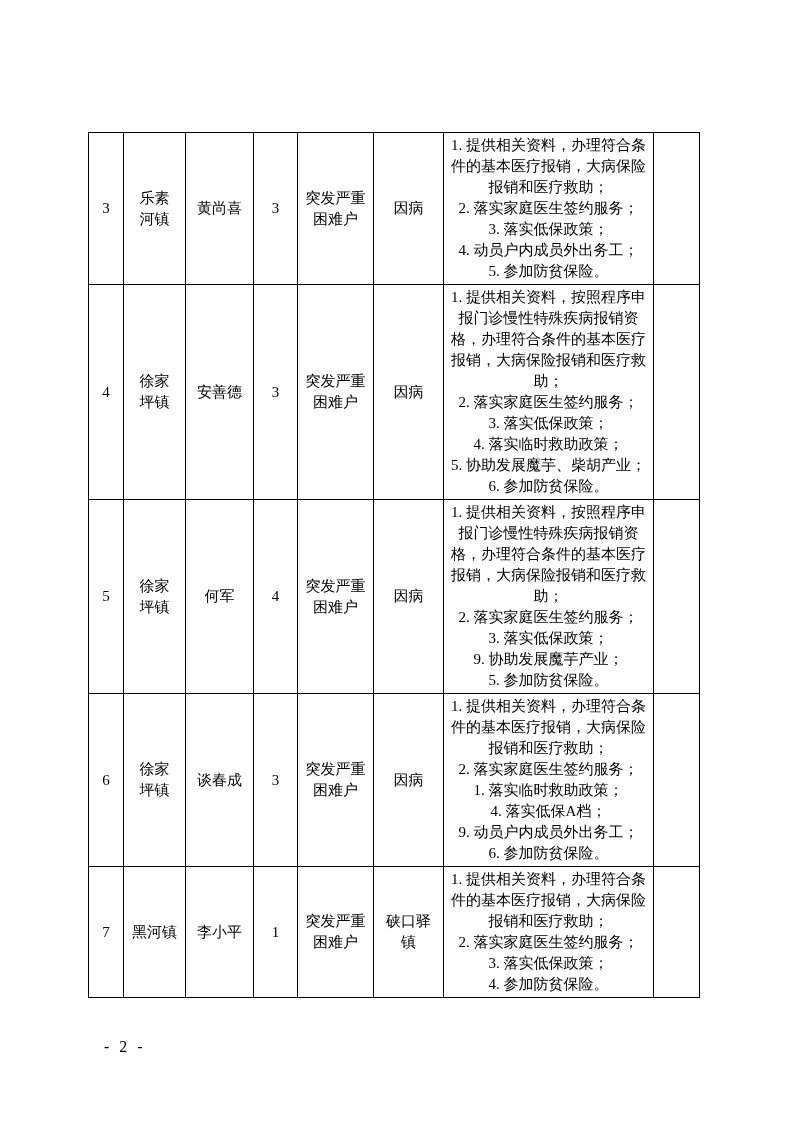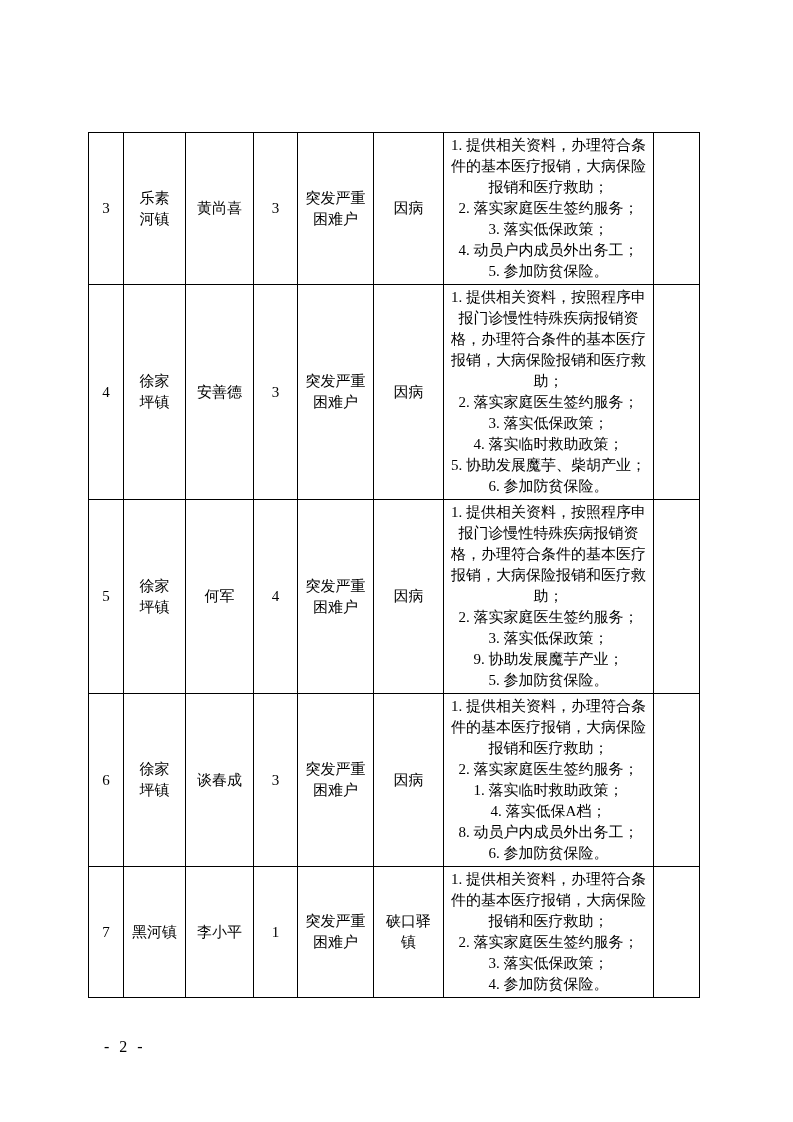--- a/index.html
+++ b/index.html
@@ -119,21 +119,21 @@
         <td class="town">徐家坪镇</td>
         <td class="name">谈春成</td>
         <td class="count">3</td>
         <td class="category">突发严重困难户</td>
         <td class="reason">因病</td>
         <td class="measures">
             <div class="measure-item">1. 提供相关资料，办理符合条件的基本医疗报销，大病保险报销和医疗救助；</div>
             <div class="measure-item">2. 落实家庭医生签约服务；</div>
             <div class="measure-item">1. 落实临时救助政策；</div>
             <div class="measure-item">4. 落实低保A档；</div>
-            <div class="measure-item">8. 动员户内成员外出务工；</div>
+            <div class="measure-item">9. 动员户内成员外出务工；</div>
             <div class="measure-item">6. 参加防贫保险。</div>
           </td>
         <td class="remarks"></td>
       </tr>
       <tr style="height:125px">
         <td class="seq">7</td>
         <td class="town">黑河镇</td>
         <td class="name">李小平</td>
         <td class="count">1</td>
         <td class="category">突发严重困难户</td>

